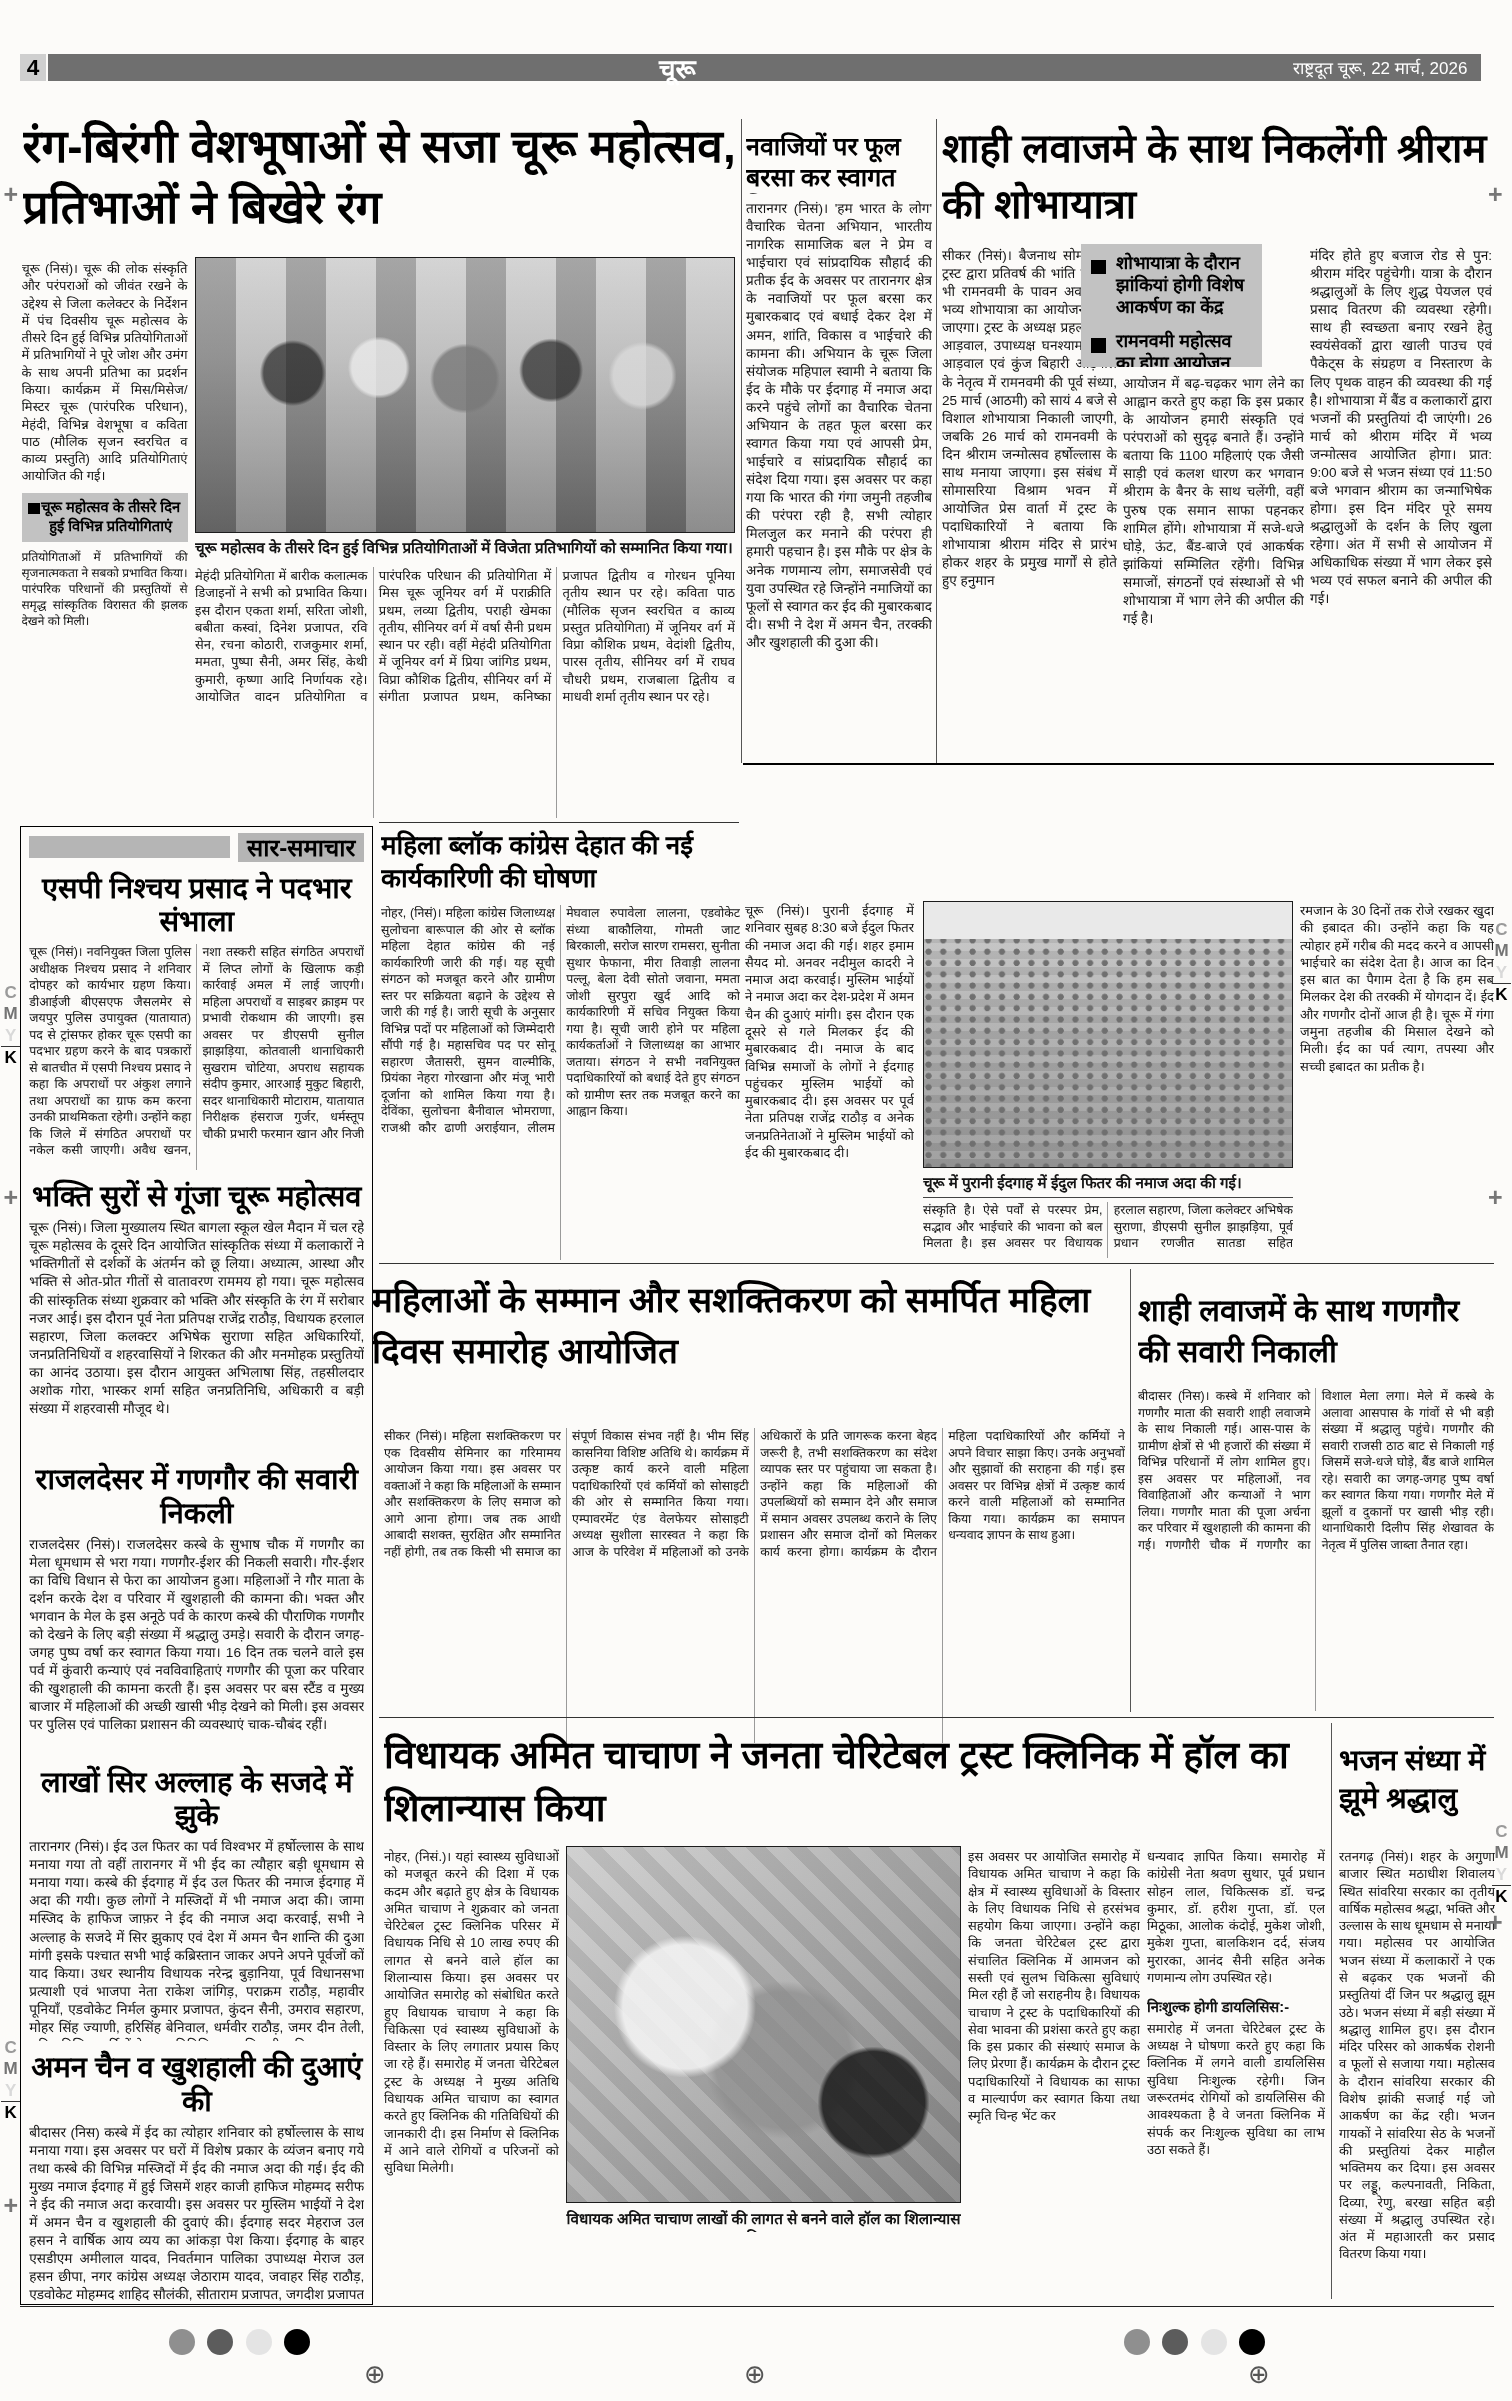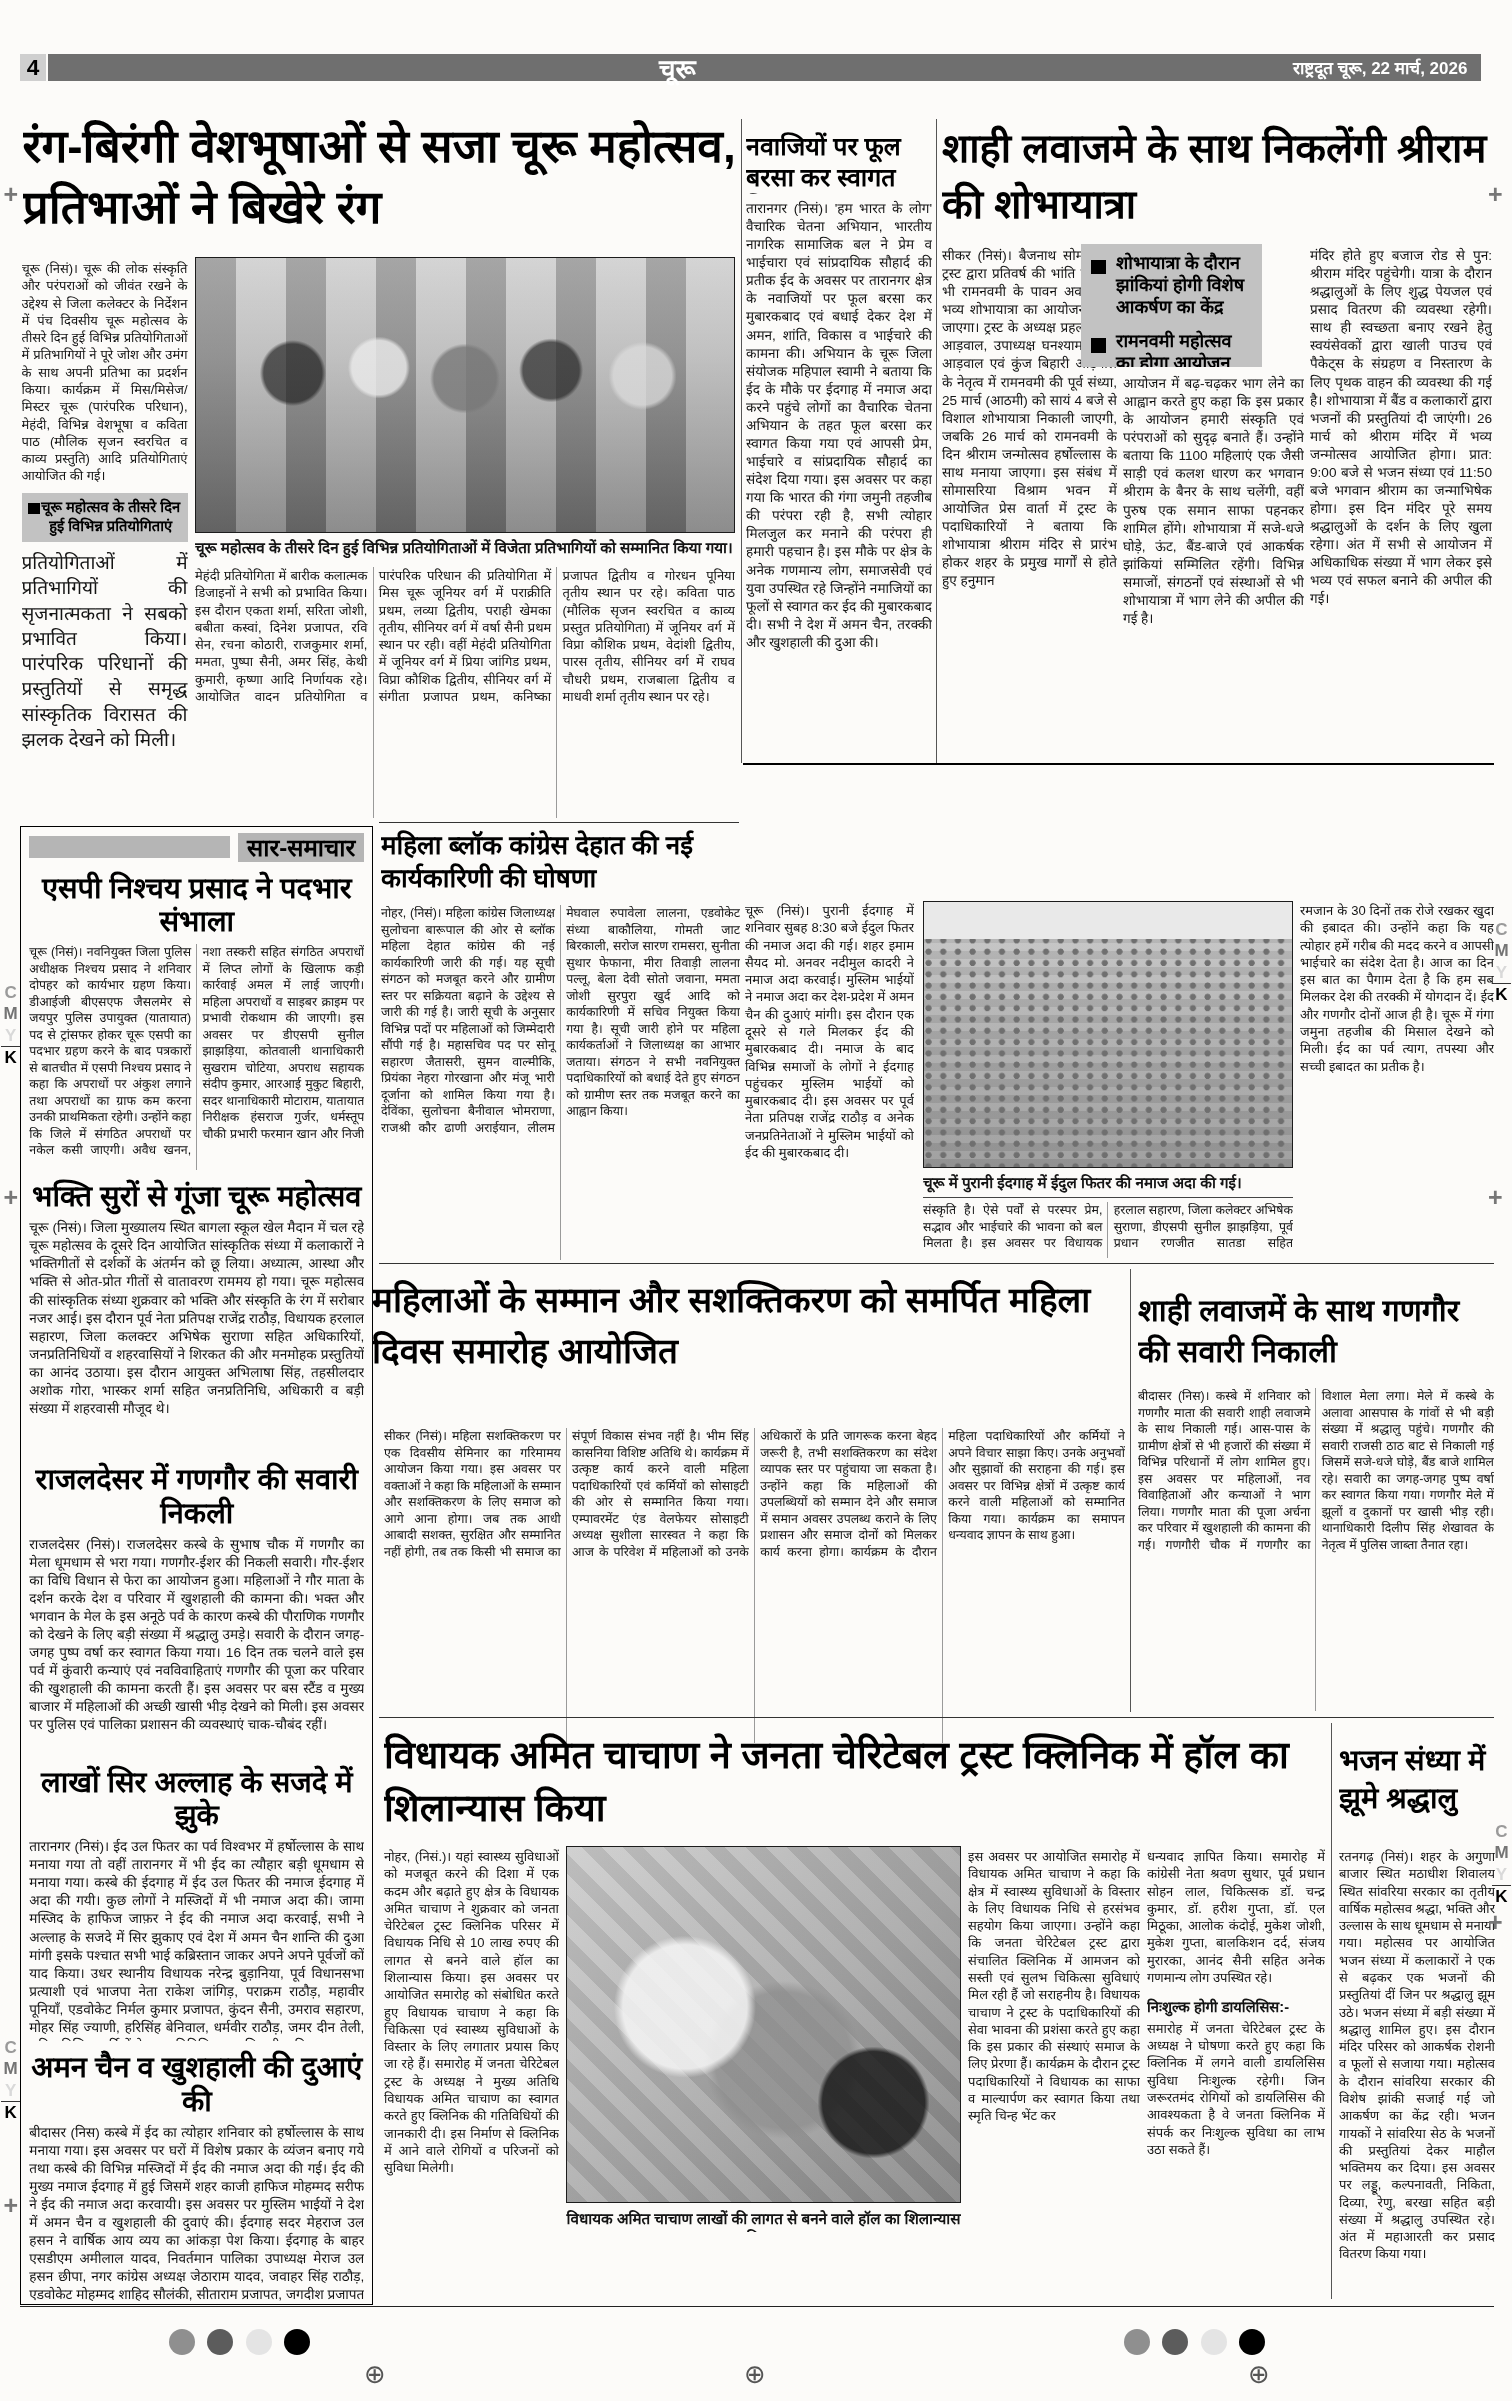--- a/index.html
+++ b/index.html
@@ -72,32 +72,32 @@
 </head>
 <body>
 
 <div class="page">
 
   <div class="abs pageno" style="left:20px;top:54px;width:26px;height:27px;">4</div>
   <div class="abs mast-bar" style="left:48px;top:54px;width:1433px;height:27px;padding:0 13.6px;box-sizing:border-box;">
     <span style="flex:1;"></span>
     <span style="font-weight:bold;font-size:26px;text-align:right;">चूरू</span>
     <span style="flex:1;"></span>
-    <span style="font-size:17px;font-weight:bold;">राष्ट्रदूत चूरू, 22 मार्च, 2026</span>
+    <span style="font-size:17px;font-weight:normal;">राष्ट्रदूत चूरू, 22 मार्च, 2026</span>
   </div>
 
   <div class="abs hl" style="left:22.6px;top:116px;width:717px;height:133px;font-size:46px;line-height:1.32;">रंग-बिरंगी वेशभूषाओं से सजा चूरू महोत्सव, प्रतिभाओं ने बिखेरे रंग</div>
 
   <div class="abs" style="left:21.5px;top:260px;width:166px;height:559px;overflow:hidden;">
     <div class="body-txt" style="font-size:13px;">चूरू (निसं)। चूरू की लोक संस्कृति और परंपराओं को जीवंत रखने के उद्देश्य से जिला कलेक्टर के निर्देशन में पंच दिवसीय चूरू महोत्सव के तीसरे दिन हुई विभिन्न प्रतियोगिताओं में प्रतिभागियों ने पूरे जोश और उमंग के साथ अपनी प्रतिभा का प्रदर्शन किया। कार्यक्रम में मिस/मिसेज/मिस्टर चूरू (पारंपरिक परिधान), मेहंदी, विभिन्न वेशभूषा व कविता पाठ (मौलिक सृजन स्वरचित व काव्य प्रस्तुति) आदि प्रतियोगिताएं आयोजित की गई।</div>
     <div class="graybox" style="margin:8px 0;padding:5.6px 6.8px;display:flex;gap:1px;text-align:center;">
       <span class="bullet-sq" style="margin-top:4.5px;width:11.3px;height:11.3px;"></span>
       <span style="font-weight:bold;font-size:14.7px;line-height:1.3;">चूरू महोत्सव के तीसरे दिन हुई विभिन्न प्रतियोगिताएं</span>
     </div>
-    <div class="body-txt" style="font-size:19px;">प्रतियोगिताओं में प्रतिभागियों की सृजनात्मकता ने सबको प्रभावित किया। पारंपरिक परिधानों की प्रस्तुतियों से समृद्ध सांस्कृतिक विरासत की झलक देखने को मिली।</div>
+    <div class="body-txt" style="font-size:12px;">प्रतियोगिताओं में प्रतिभागियों की सृजनात्मकता ने सबको प्रभावित किया। पारंपरिक परिधानों की प्रस्तुतियों से समृद्ध सांस्कृतिक विरासत की झलक देखने को मिली।</div>
   </div>
 
   <div class="abs photo photo-group" style="left:195px;top:257px;width:540px;height:276px;"></div>
   <div class="abs caption" style="left:195px;top:538px;width:540px;height:24px;">चूरू महोत्सव के तीसरे दिन हुई विभिन्न प्रतियोगिताओं में विजेता प्रतिभागियों को सम्मानित किया गया।</div>
 
   <div class="abs cols-3 body-txt" style="left:195px;top:567px;width:540px;height:251px;font-size:13px;">मेहंदी प्रतियोगिता में बारीक कलात्मक डिजाइनों ने सभी को प्रभावित किया। इस दौरान एकता शर्मा, सरिता जोशी, बबीता कस्वां, दिनेश प्रजापत, रवि सेन, रचना कोठारी, राजकुमार शर्मा, ममता, पुष्पा सैनी, अमर सिंह, केथी कुमारी, कृष्णा आदि निर्णायक रहे। आयोजित वादन प्रतियोगिता व पारंपरिक परिधान की प्रतियोगिता में मिस चूरू जूनियर वर्ग में पराक्रीति प्रथम, लव्या द्वितीय, पराही खेमका तृतीय, सीनियर वर्ग में वर्षा सैनी प्रथम स्थान पर रही। वहीं मेहंदी प्रतियोगिता में जूनियर वर्ग में प्रिया जांगिड प्रथम, विप्रा कौशिक द्वितीय, सीनियर वर्ग में संगीता प्रजापत प्रथम, कनिष्का प्रजापत द्वितीय व गोरधन पूनिया तृतीय स्थान पर रहे। कविता पाठ (मौलिक सृजन स्वरचित व काव्य प्रस्तुत प्रतियोगिता) में जूनियर वर्ग में विप्रा कौशिक प्रथम, वेदांशी द्वितीय, पारस तृतीय, सीनियर वर्ग में राघव चौधरी प्रथम, राजबाला द्वितीय व माधवी शर्मा तृतीय स्थान पर रहे।</div>
 
   <div class="abs rule-v" style="left:741px;top:119px;height:644px;"></div>
   <div class="abs rule-v" style="left:936px;top:119px;height:644px;"></div>
 

